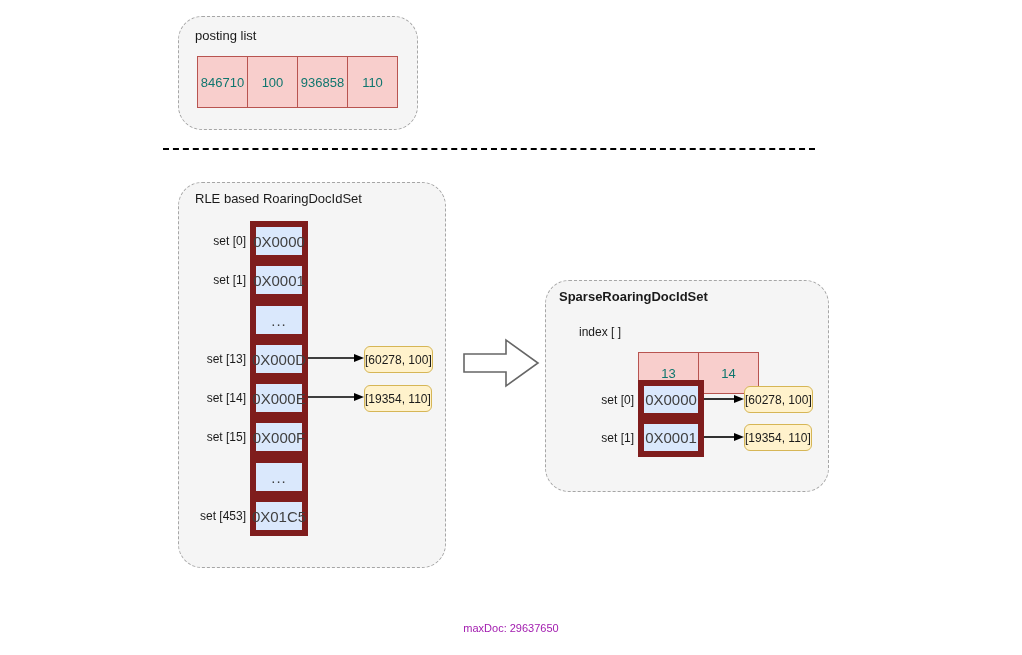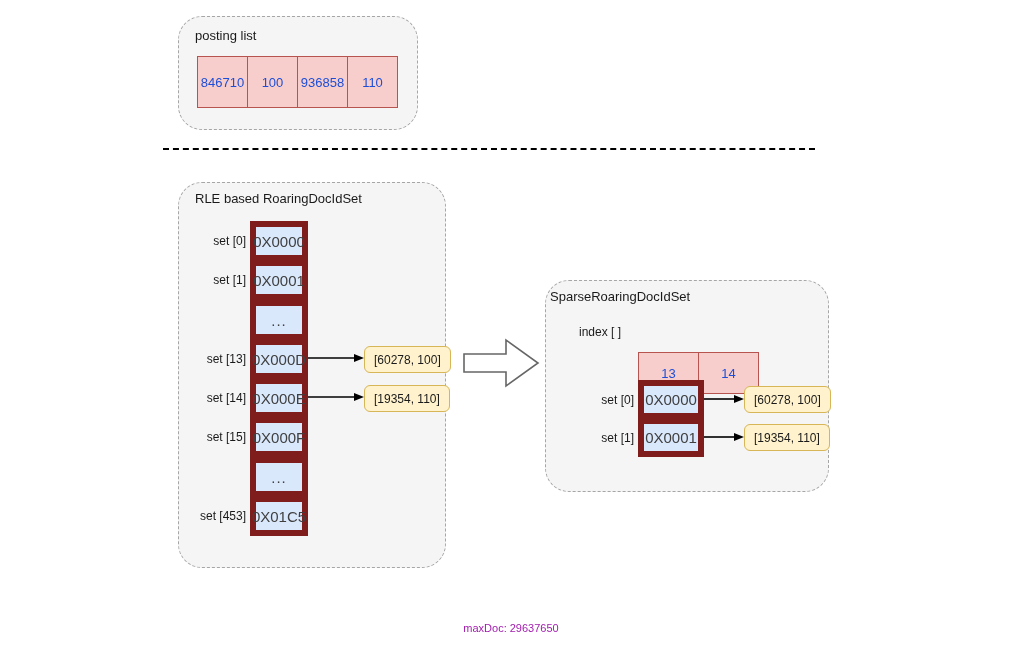--- a/index.html
+++ b/index.html
@@ -50,21 +50,21 @@
   }
   .cell-pink {
     background: #f8cecc;
     border: 1px solid #b85450;
     box-sizing: border-box;
     height: 52px;
     display: flex;
     align-items: center;
     justify-content: center;
     font-size: 13px;
-    color: #1d4ed8;
+    color: #0f766e;
     margin-left: -1px;
   }
   .cell-pink:first-child { margin-left: 0; }
   #posting-row .cell-pink { width: 51px; }
 
   
   #rle-panel {
     left: 178px;
     top: 182px;
     width: 268px;
@@ -112,21 +112,21 @@
     background: #fff2cc;
     border: 1px solid #d6b656;
     border-radius: 6px;
     box-sizing: border-box;
     height: 27px;
     display: flex;
     align-items: center;
     justify-content: center;
     font-size: 12px;
     color: #1a1a1a;
-    padding: 0 9px;
+    padding: 0 0;
     white-space: nowrap;
   }
 
   
   .connector {
     position: absolute;
     height: 10px;
     overflow: visible;
   }
   .connector svg { display: block; overflow: visible; }
@@ -141,22 +141,23 @@
   }
 
   
   #sparse-panel {
     left: 545px;
     top: 280px;
     width: 284px;
     height: 212px;
   }
   #sparse-title {
-    left: 4px;
+    left: 13px;
     top: 8px;
+    font-weight: bold;
   }
   #sparse-index-row {
     position: absolute;
     left: 92px;
     top: 30px;
     display: flex;
     margin-top: 41px;
   }
   #sparse-index-row .cell-pink { width: 61px; height: 42px; font-size: 13px; }
   #sparse-index-label {

